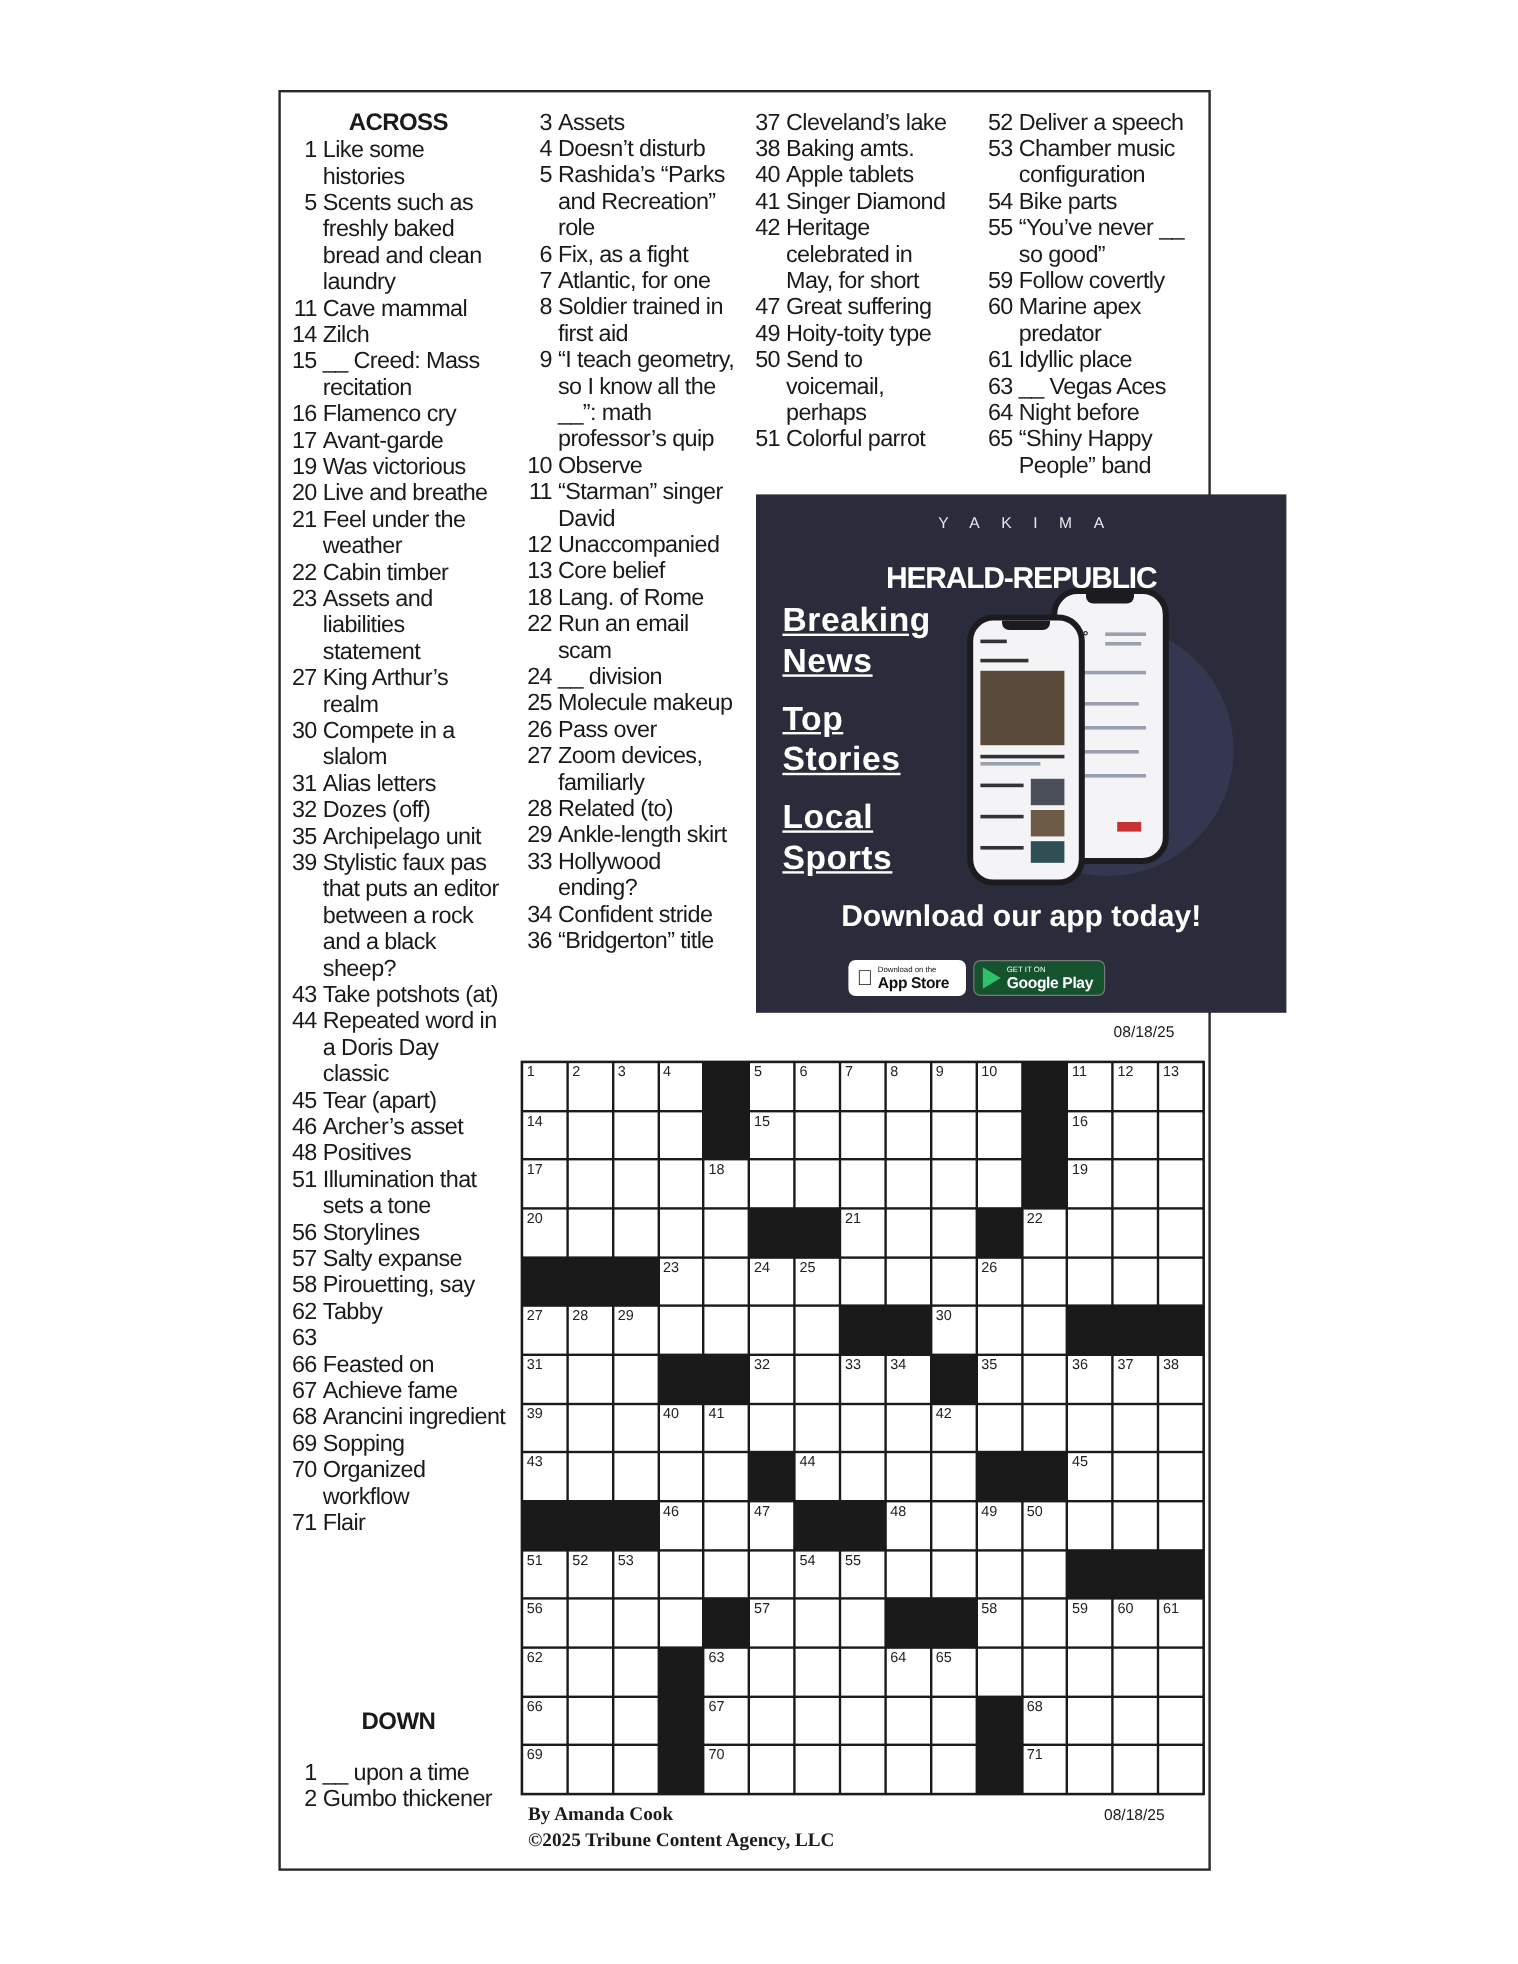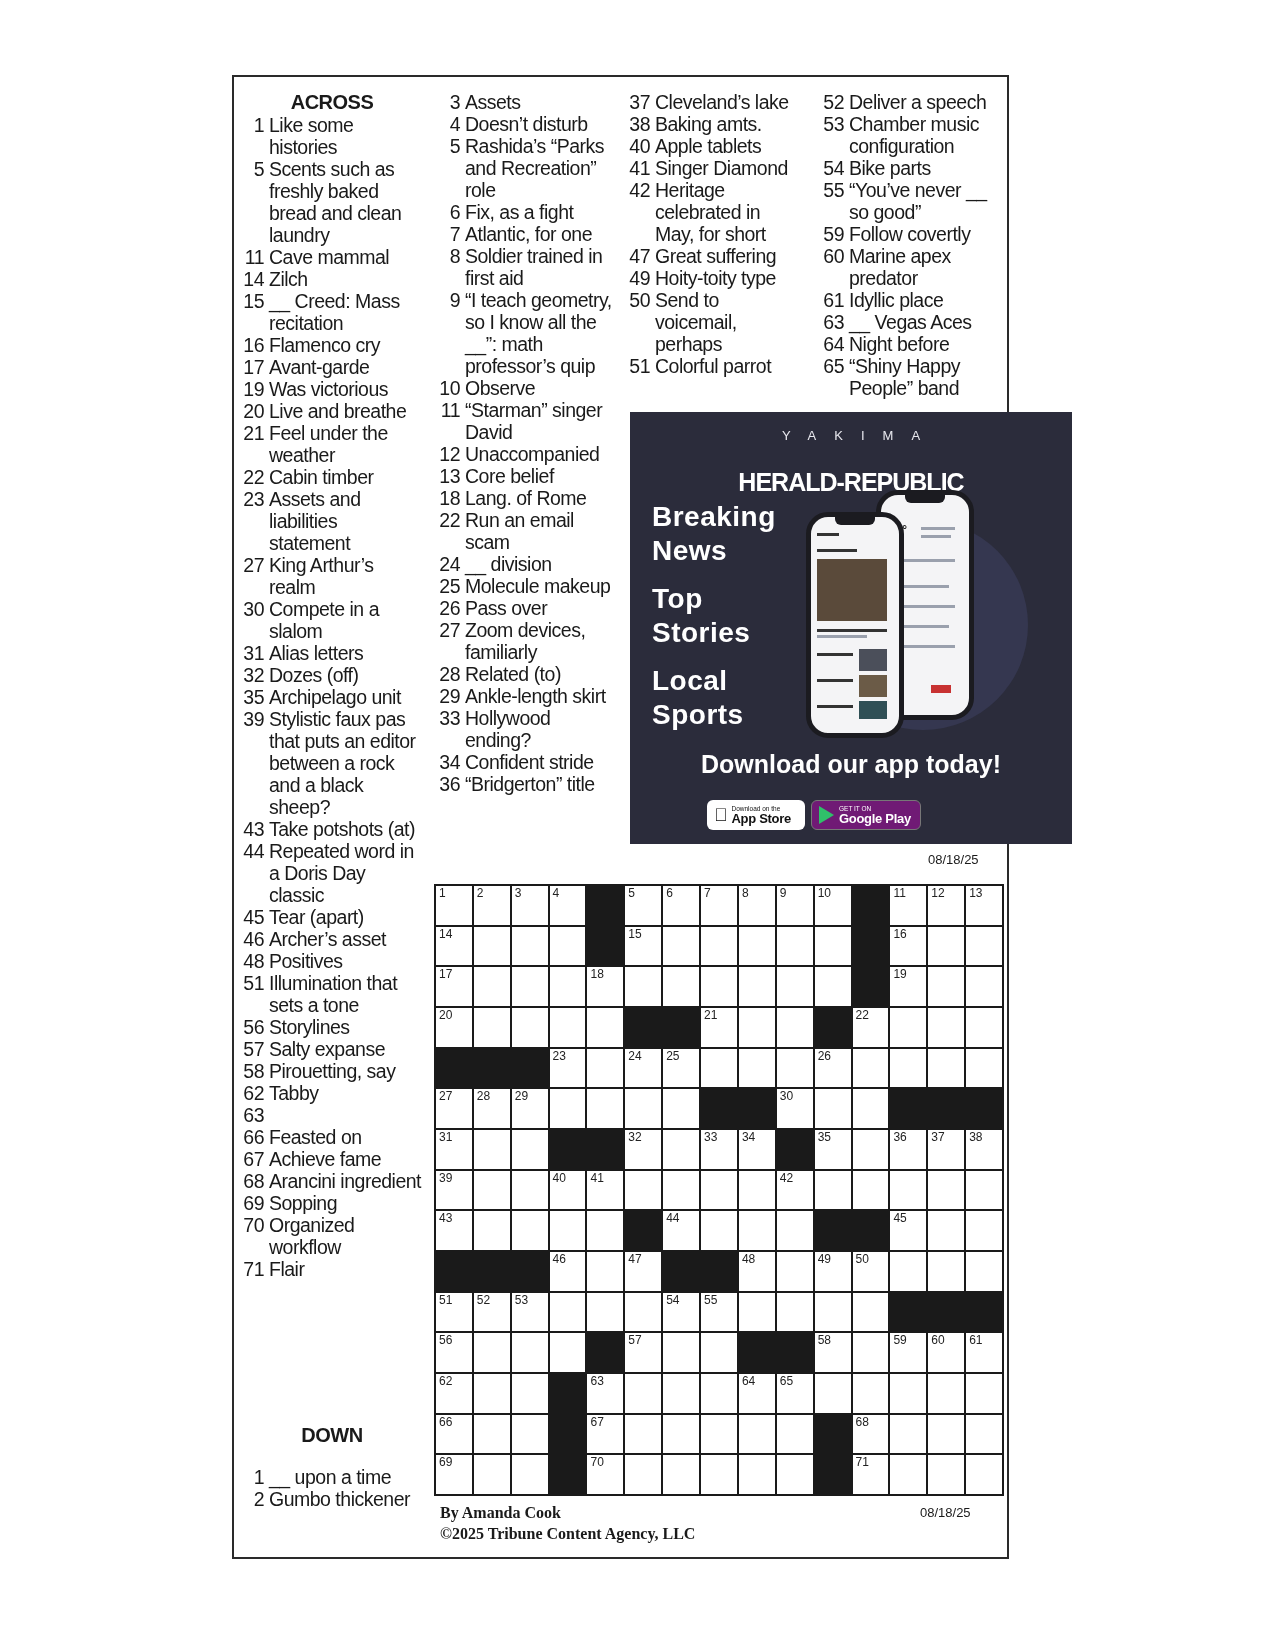--- a/index.html
+++ b/index.html
@@ -23,37 +23,37 @@
   #downA { left:242px; top:1474px; width:180px; }
   #downA .num { width:22px; }
 
   #ad { position:absolute; left:630px; top:412px; width:442px; height:432px;
         background:#2b2c3b; overflow:hidden; }
   #ad .kicker { position:absolute; left:0; right:0; top:16px; text-align:center; color:#e8e8ee;
         font-size:13px; letter-spacing:18px; padding-left:18px; }
   #ad .brand { position:absolute; left:0; right:0; top:32px; text-align:center; color:#ffffff;
         font-size:25px; font-weight:bold; letter-spacing:-1px;margin-top:24px; }
   #ad .feat { position:absolute; left:22px; color:#ffffff; font-size:28px; font-weight:bold;
-        line-height:34px; letter-spacing:0.5px; }
+        line-height:34px; letter-spacing:0.5px;text-decoration:underline; }
   #ad .glow { position:absolute; left:188px; top:108px; width:210px; height:210px; border-radius:50%;
         background:#353750; }
   .phone { position:absolute; background:#f4f4f6; border:5px solid #1b1b20; border-radius:22px; }
   .phone .notch { position:absolute; top:0; left:50%; width:40px; height:8px; margin-left:-20px;
         background:#1b1b20; border-radius:0 0 6px 6px; }
   .phone .line { position:absolute; height:3px; background:#9aa0ad; }
   .phone .pic { position:absolute; background:#5a4a3a; }
   #phoneBack { left:246px; top:78px; width:88px; height:220px; }
   #phoneFront { left:176px; top:100px; width:88px; height:216px; }
   #ad .temp { position:absolute; left:8px; top:28px; font-size:12px; font-weight:bold; color:#222; }
   #ad .cta { position:absolute; left:0; right:0; top:338px; text-align:center; color:#ffffff;
         font-size:25px; font-weight:bold; }
   .store { position:absolute; top:388px; height:30px; border-radius:6px; display:flex;
         align-items:center; box-sizing:border-box; padding:0 7px; }
   #appstore { left:77px; width:98px; background:#ffffff; color:#111; }
-  #googleplay { left:181px; width:110px; background:#701a75; color:#fff; border:1px solid #777; }
+  #googleplay { left:181px; width:110px; background:#14532d; color:#fff; border:1px solid #777; }
   .store .ico { font-size:18px; margin-right:4px; line-height:1; }
   .store .small { font-size:6.5px; line-height:7px; display:block; }
   .store .big { font-size:13px; line-height:14px; display:block; font-weight:bold; letter-spacing:-0.3px; }
   .play-tri { width:0; height:0; border-top:9px solid transparent; border-bottom:9px solid transparent;
         border-left:15px solid #30c06a; margin-right:5px; position:relative; }
 
   .date { position:absolute; font-weight:normal; font-size:13px; }
   #dateTop { left:928px; top:852px; }
   #dateBottom { left:920px; top:1505px; }
 

